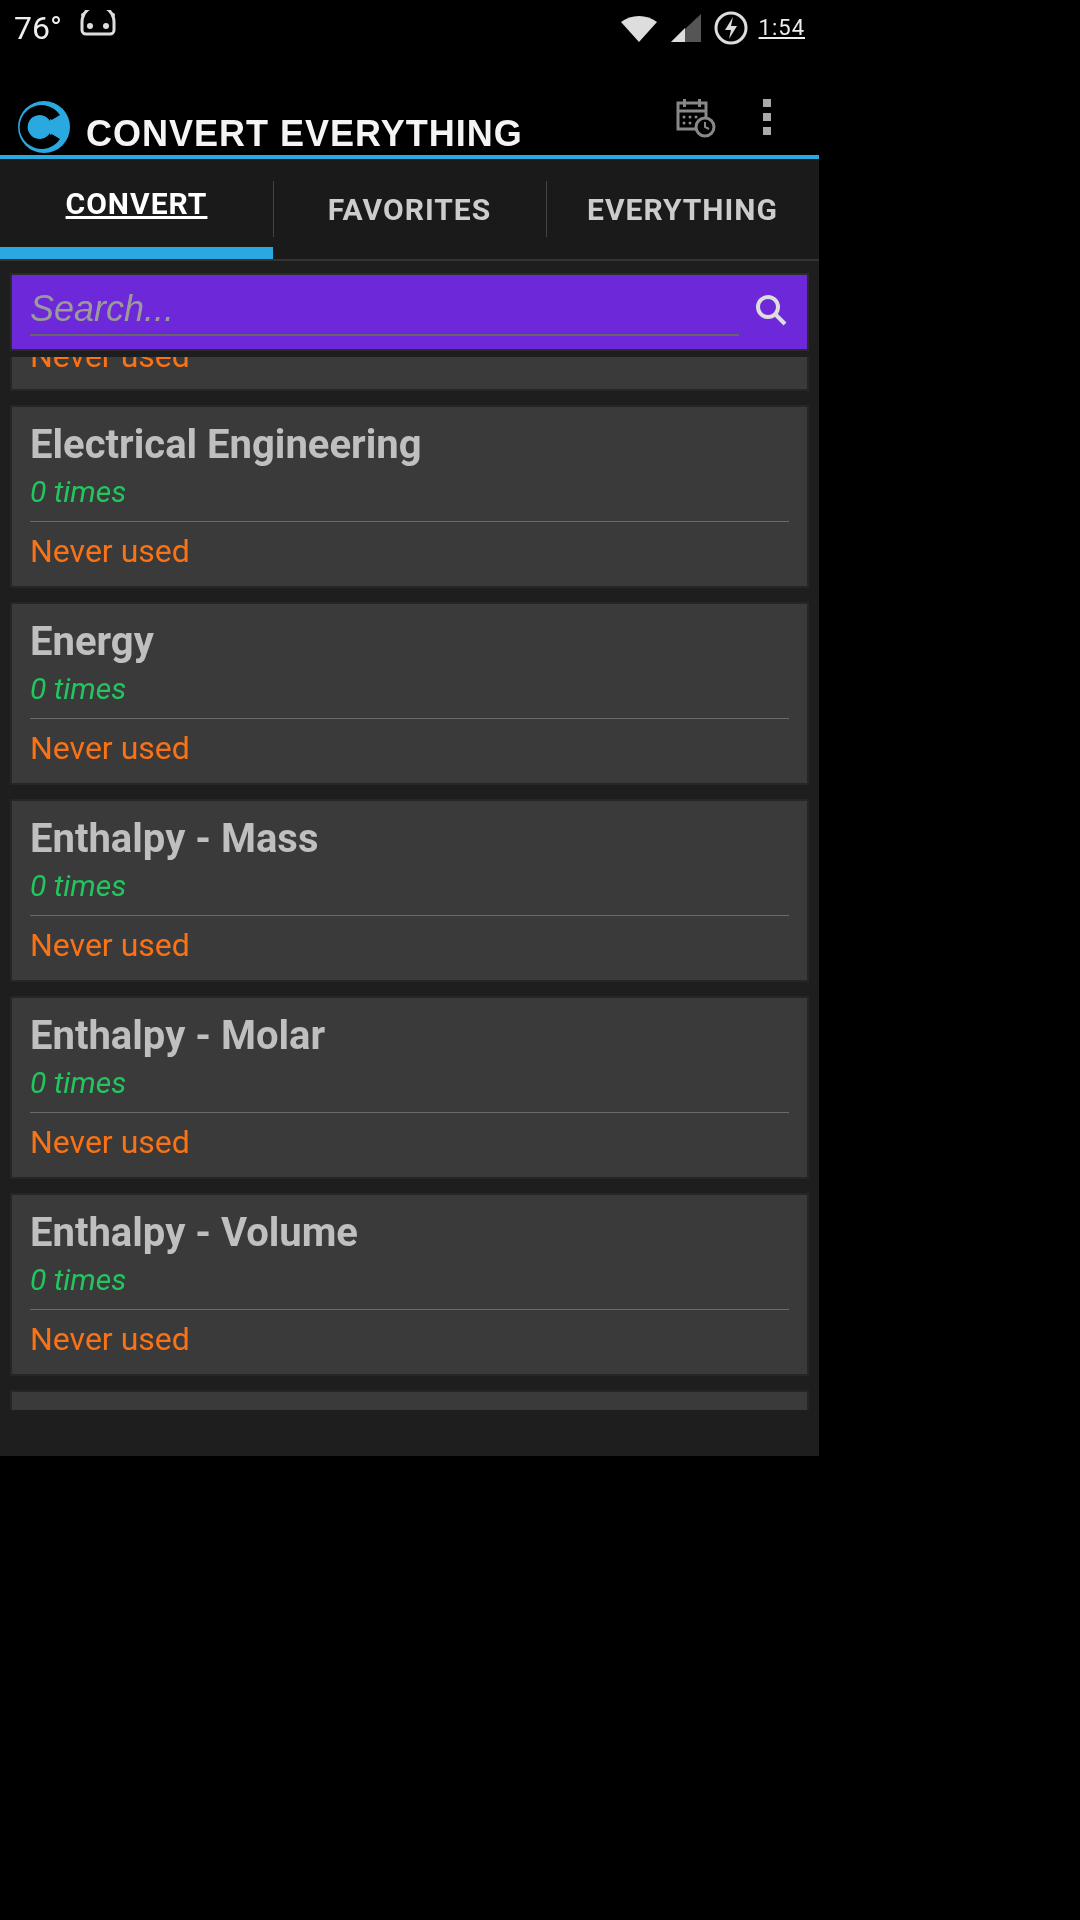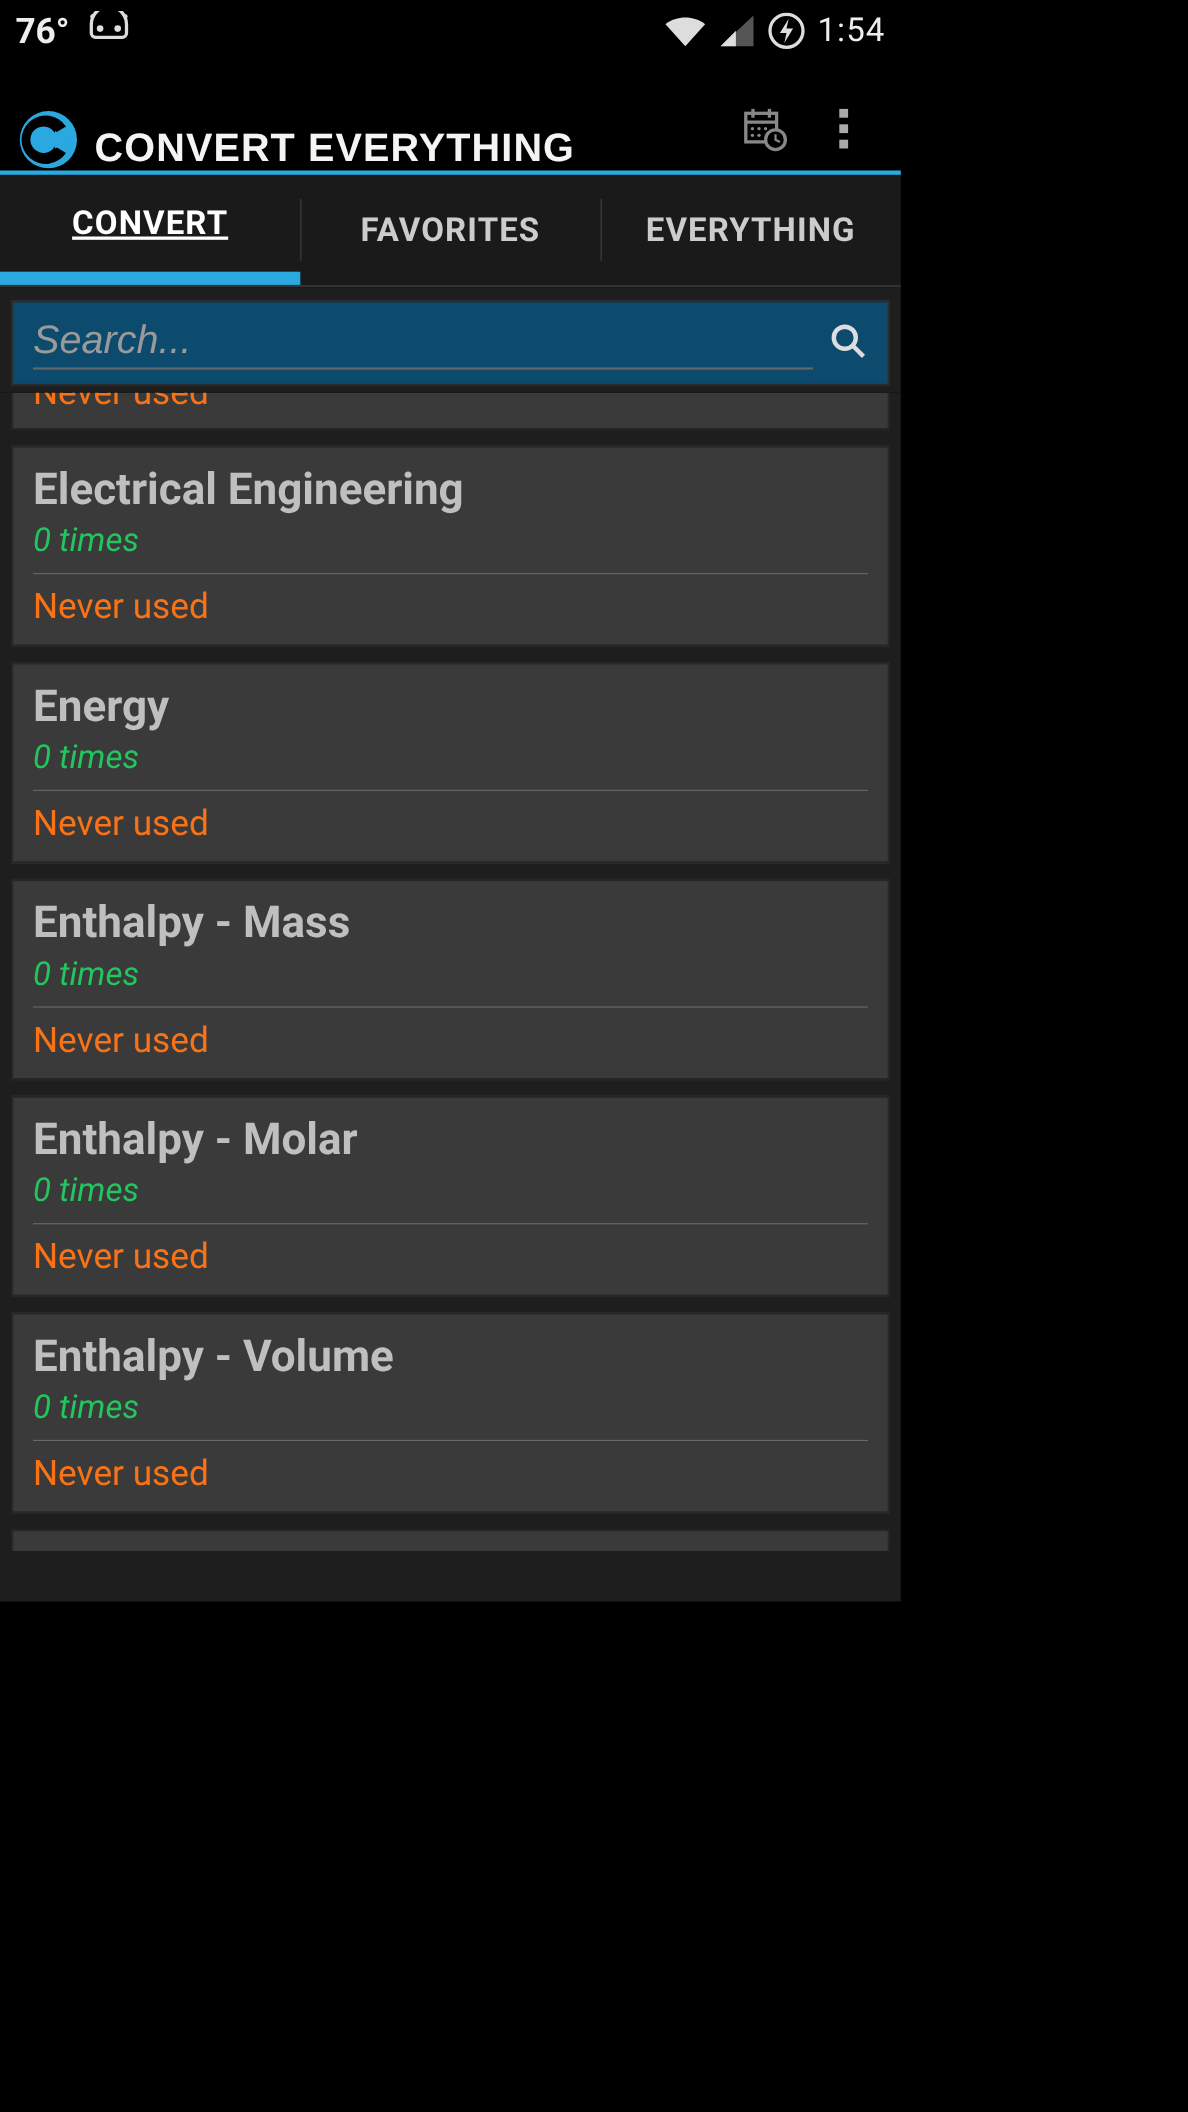--- a/index.html
+++ b/index.html
@@ -18,22 +18,22 @@
     display: flex;
     justify-content: space-between;
     align-items: center;
     padding: 0 14px;
     font-size: 32px;
     color: #eee;
   }
   .status-left { display: flex; align-items: center; gap: 14px; }
   .status-right { display: flex; align-items: center; gap: 10px; }
   .status-icon svg { display: block; }
-  .temp { font-weight: 700; }
-  .clock { font-size: 30px; letter-spacing: 1px; }
+  .temp { font-weight: 400; }
+  .clock { font-size: 22px; letter-spacing: 1px; text-decoration: underline; }
 
   
   .app-header {
     height: 104px;
     background: #000;
     display: flex;
     align-items: flex-end;
     padding: 0 16px;
     border-bottom: 4px solid #2aa9e0;
   }
@@ -81,21 +81,21 @@
     text-decoration: underline;
   }
   .tabs-bottom-line { height: 2px; background: #333; }
 
   
   .search-wrap {
     padding: 12px 10px 6px;
     background: #1e1e1e;
   }
   .search-box {
-    background: #0c4a6e;
+    background: #6d28d9;
     border: 2px solid #2b2b2b;
     height: 78px;
     display: flex;
     align-items: center;
     padding: 0 18px;
   }
   .search-input {
     flex: 1;
     background: transparent;
     border: none;

